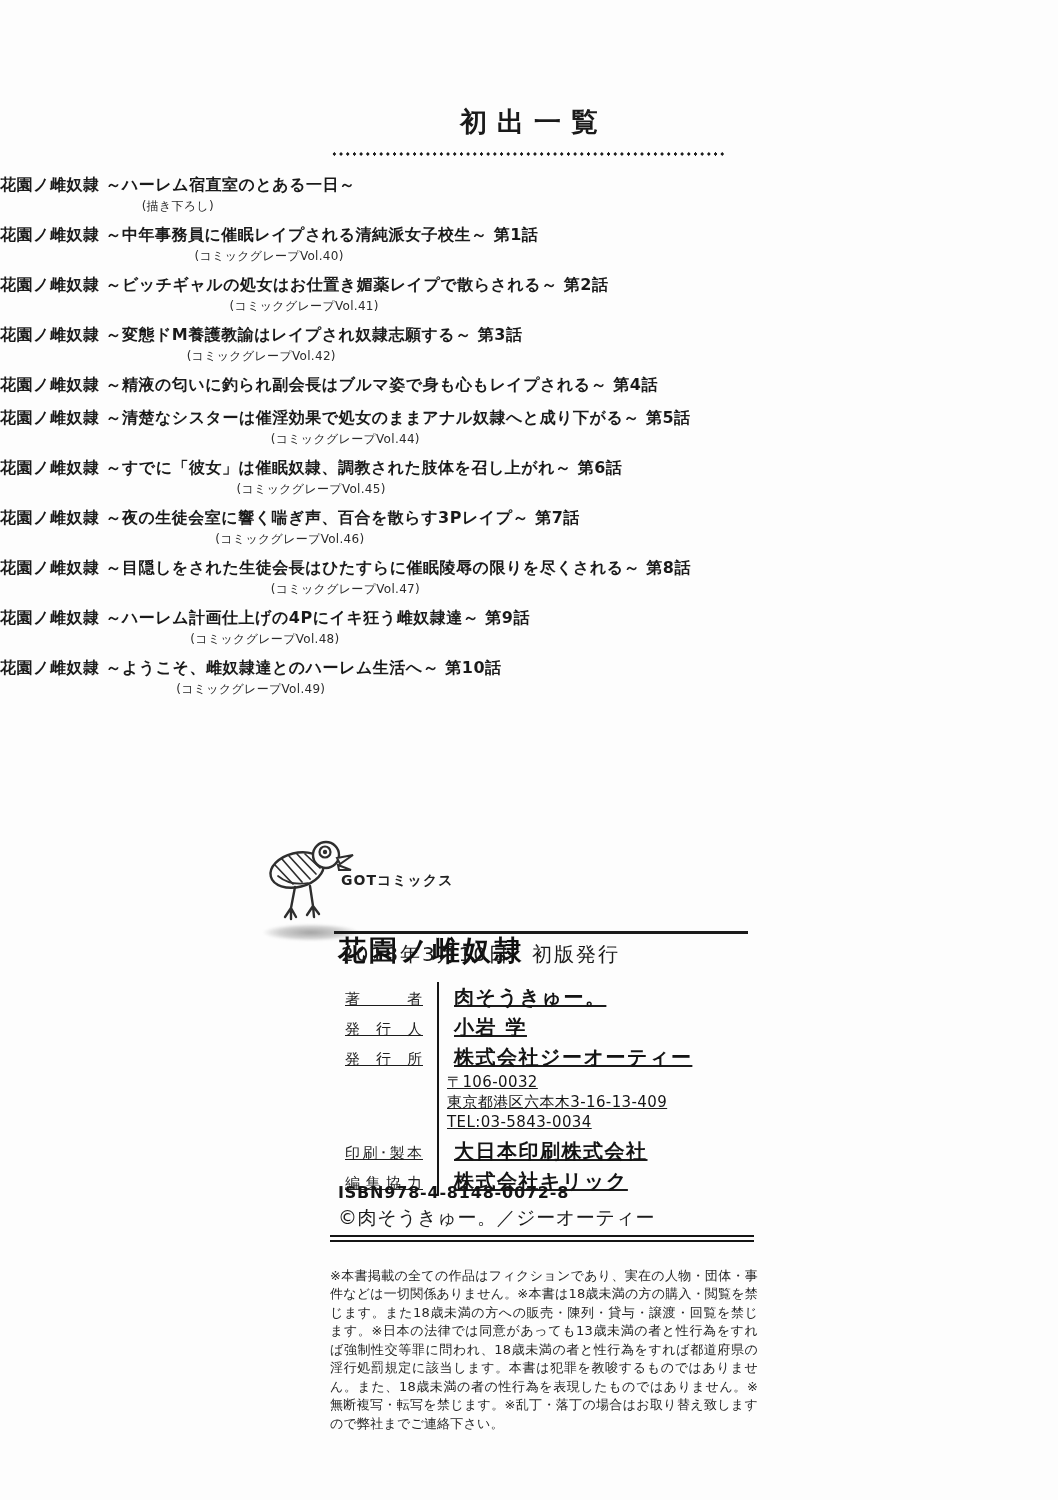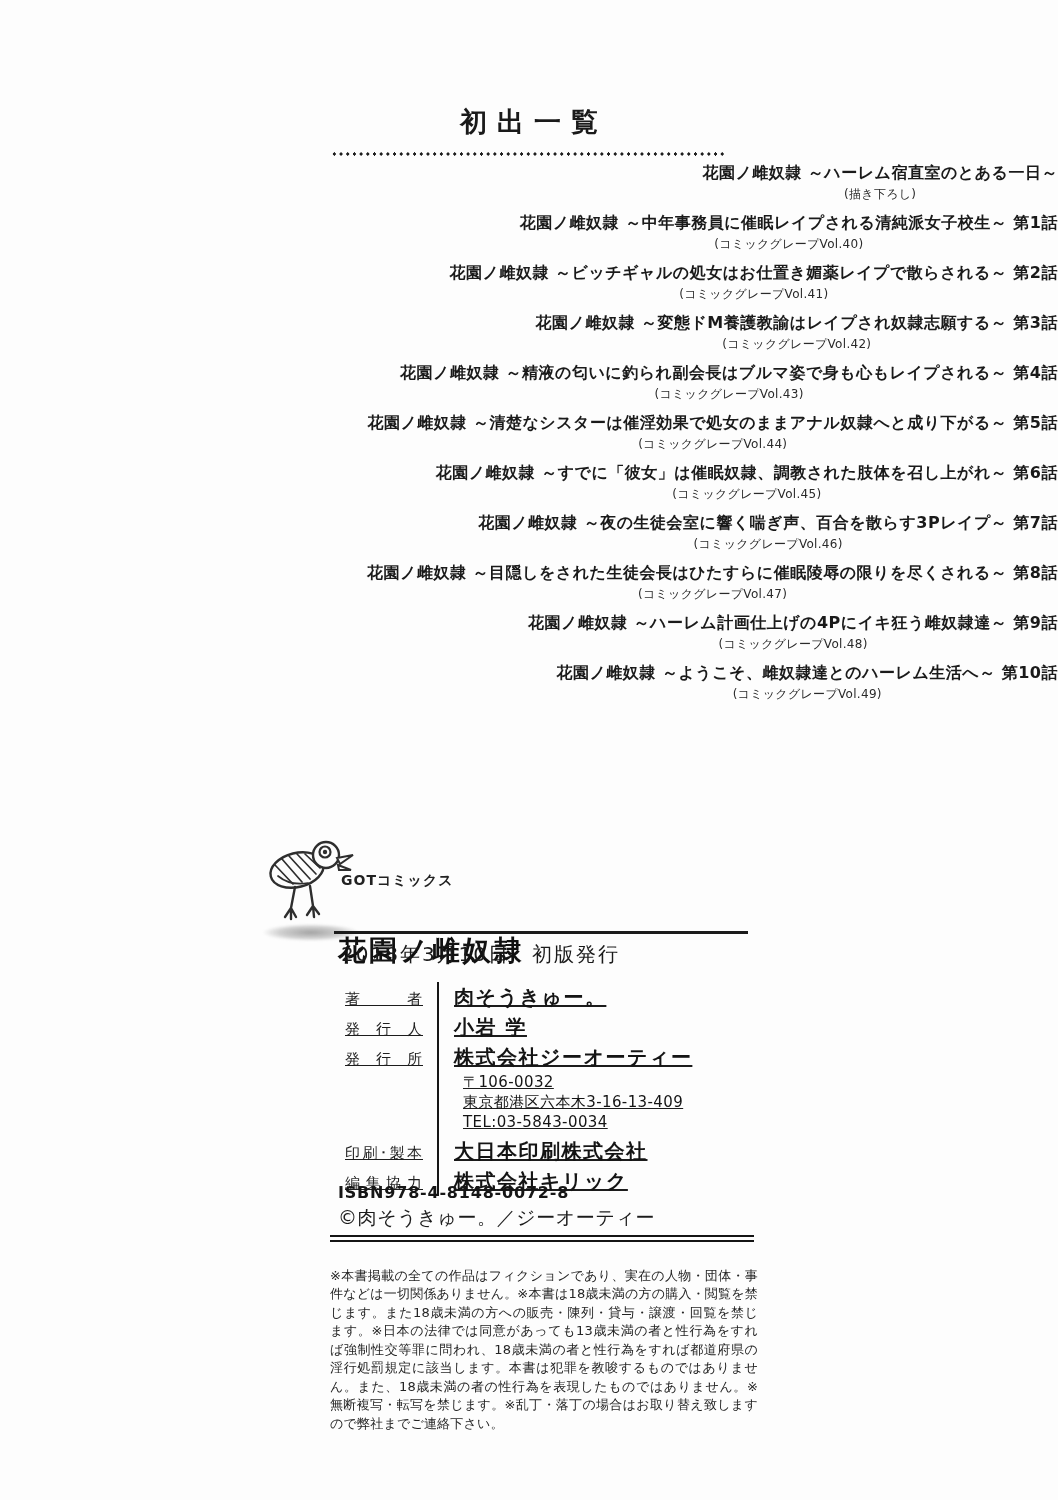--- a/index.html
+++ b/index.html
@@ -20,22 +20,22 @@
     color:#1a1a1a;
   }
   .dotted-rule{
     position:absolute;top:151px;left:331px;
     width:396px;height:6px;
     background-image:radial-gradient(circle 1.7px at 50% 50%, #1f1f1f 98%, transparent 100%);
     background-size:6.7px 6px;
     background-repeat:repeat-x;
   }
   .entries{
-    position:absolute;top:160px;left:0;right:0;
-    display:flex;flex-direction:column;align-items:flex-end;
+    position:absolute;top:172px;left:0;right:0;
+    display:flex;flex-direction:column;align-items:flex-start;
   }
   .entry{text-align:center;margin-bottom:7px;}
   .entry .t{
     font-size:16px;font-weight:bold;color:#1a1a1a;
     line-height:26px;letter-spacing:0.5px;white-space:nowrap;
   }
   .entry .s{
     font-size:12px;color:#2a2a2a;line-height:17px;letter-spacing:0.3px;
   }
   
@@ -75,21 +75,21 @@
   .credit-gap{flex:0 0 14px;}
   .credit-value{
     border-left:2.5px solid #161616;
     padding-left:15px;
     font-size:20px;font-weight:600;color:#141414;
     line-height:30px;letter-spacing:1.5px;
     flex:1;
   }
   .credit-value.addr{
     font-weight:500;font-size:15px;line-height:20px;letter-spacing:0.4px;
-    padding-left:24px;padding-bottom:4px;
+    padding-left:8px;padding-bottom:4px;
   }
   .isbn{
     position:absolute;left:338px;top:1183px;
     font-size:16px;font-weight:600;color:#161616;letter-spacing:0.8px;
   }
   .copyright{
     position:absolute;left:338px;top:1205px;
     font-size:19px;font-weight:500;color:#1b1b1b;letter-spacing:0.6px;
   }
   .double-rule{
@@ -122,21 +122,20 @@
     <div class="entry">
       <div class="t">花園ノ雌奴隷 ～ビッチギャルの処女はお仕置き媚薬レイプで散らされる～ 第2話</div>
       <div class="s">(コミックグレープVol.41)</div>
     </div>
     <div class="entry">
       <div class="t">花園ノ雌奴隷 ～変態ドM養護教諭はレイプされ奴隷志願する～ 第3話</div>
       <div class="s">(コミックグレープVol.42)</div>
     </div>
     <div class="entry">
       <div class="t">花園ノ雌奴隷 ～精液の匂いに釣られ副会長はブルマ姿で身も心もレイプされる～ 第4話</div>
-      <div class="s">(コミックグレープVol.43)</div>
     </div>
     <div class="entry">
       <div class="t">花園ノ雌奴隷 ～清楚なシスターは催淫効果で処女のままアナル奴隷へと成り下がる～ 第5話</div>
       <div class="s">(コミックグレープVol.44)</div>
     </div>
     <div class="entry">
       <div class="t">花園ノ雌奴隷 ～すでに「彼女」は催眠奴隷、調教された肢体を召し上がれ～ 第6話</div>
       <div class="s">(コミックグレープVol.45)</div>
     </div>
     <div class="entry">

